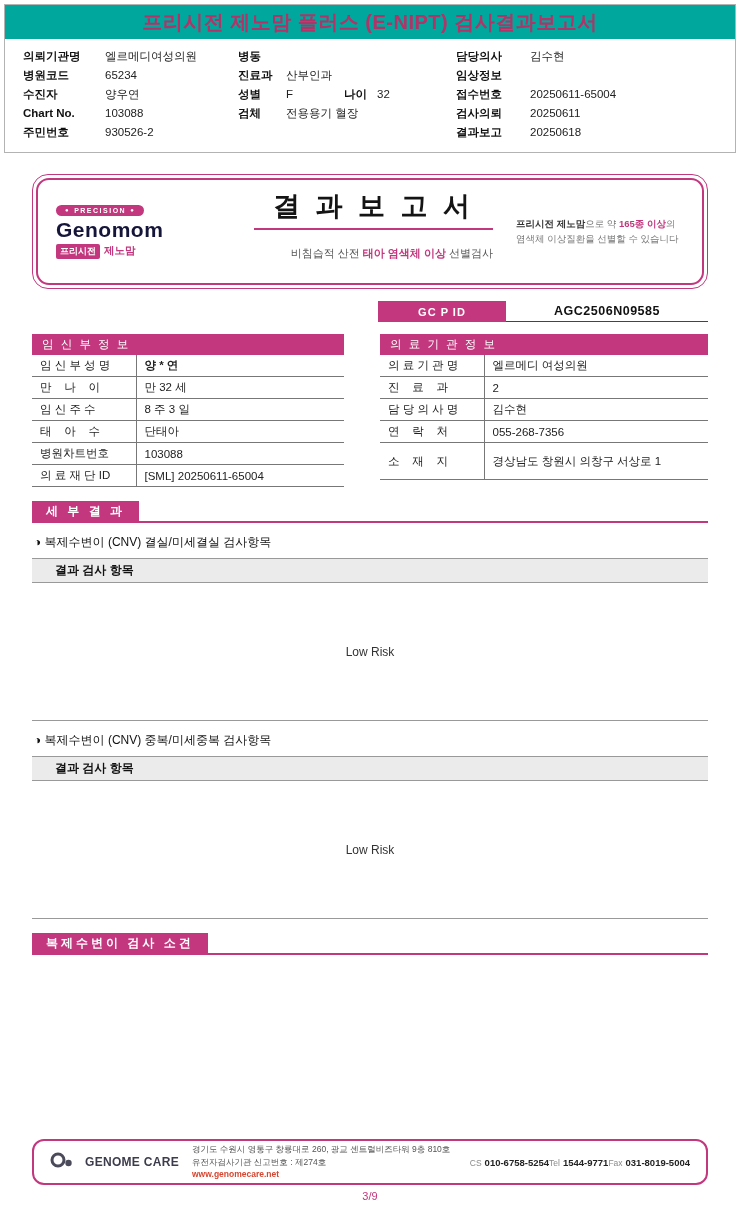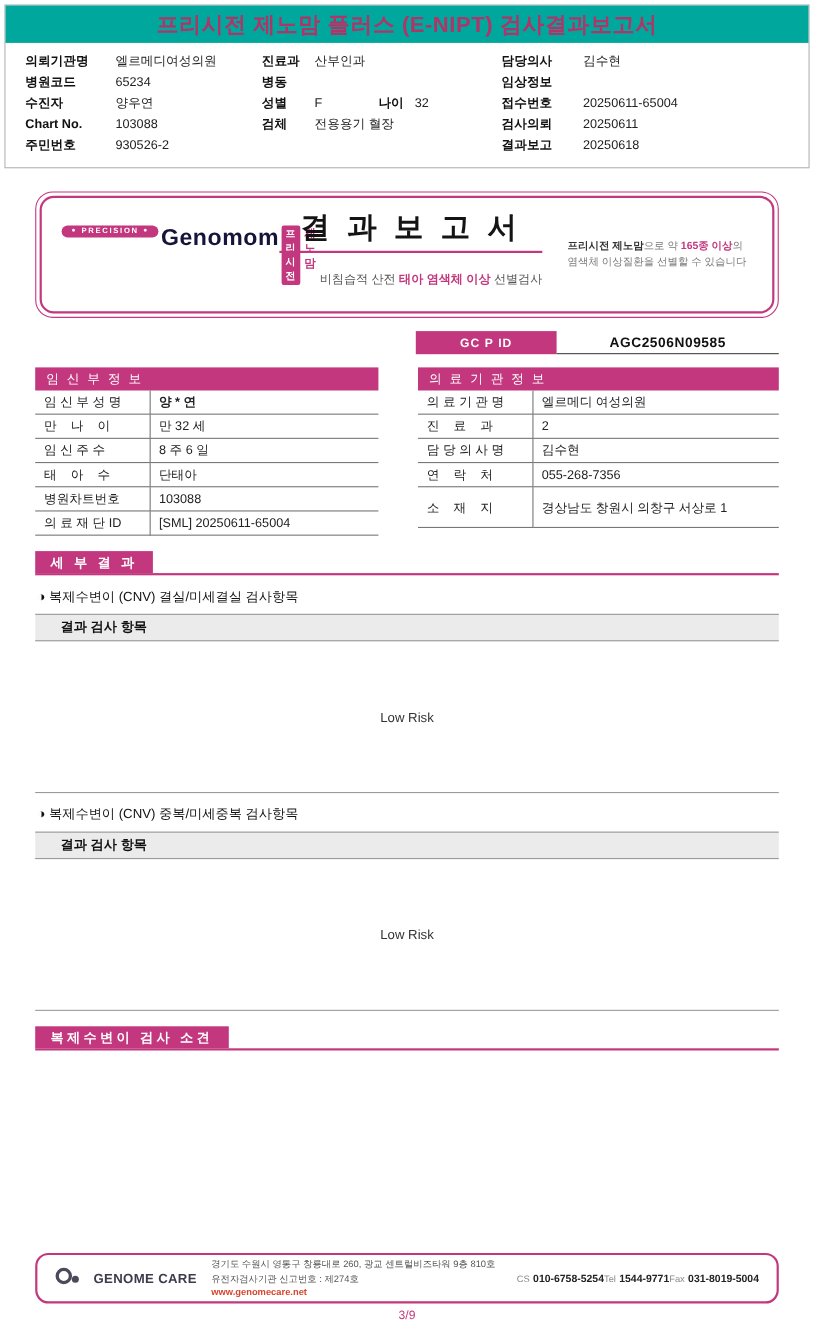--- a/index.html
+++ b/index.html
@@ -31,21 +31,21 @@
   .pcol3 .plabel{width:74px;}
   .pvalue{color:#222;}
   .pvalue.w55{width:58px;}
   .plabel.inlinelbl{width:auto;margin-right:10px;}
 
   
   .report{position:absolute;left:32px;right:32px;top:174px;bottom:6px;display:flex;flex-direction:column;}
 
   .r-header{border:1px solid var(--accent);border-radius:16px;padding:3px;background:#fff;}
   .r-header-inner{border:2px solid var(--accent);border-radius:13px;display:flex;align-items:center;padding:8px 18px;min-height:72px;}
-  .brand{width:175px;display:flex;flex-direction:row;align-items:flex-start;gap:2px;}
+  .brand{width:175px;display:flex;flex-direction:column;align-items:flex-start;gap:2px;}
   .precision-pill{display:inline-flex;align-items:center;gap:4px;background:var(--accent);color:#fff;
     font-size:7px;font-weight:bold;letter-spacing:1.5px;border-radius:8px;padding:2px 9px;}
   .precision-pill .dot{font-size:6px;line-height:1;}
   .genomom{font-size:21px;font-weight:bold;color:#15153a;letter-spacing:.5px;}
   .brand-sub{display:flex;gap:4px;}
   .brand-sub .badge{background:var(--accent);color:#fff;font-size:9px;font-weight:bold;padding:1px 4px;border-radius:2px;}
   .brand-sub .nm{color:var(--accent);font-size:10.5px;font-weight:bold;}
   .r-center{flex:1;text-align:center;}
   .center-wrap{display:inline-block;}
   .r-title{font-size:27px;font-weight:bold;letter-spacing:4px;color:#141414;white-space:pre;}
@@ -123,26 +123,26 @@
         <span class="plabel">Chart No.</span>
         <span class="pvalue">103088</span>
       </div>
       <div class="prow">
         <span class="plabel">주민번호</span>
         <span class="pvalue">930526-2</span>
       </div>
     </div>
     <div class="pcol pcol2">
       <div class="prow">
+        <span class="plabel">병동</span>
+        <span class="pvalue"></span>
+      </div>
+      <div class="prow">
         <span class="plabel">진료과</span>
         <span class="pvalue">산부인과</span>
-      </div>
-      <div class="prow">
-        <span class="plabel">병동</span>
-        <span class="pvalue"></span>
       </div>
       <div class="prow">
         <span class="plabel">성별</span>
         <span class="pvalue w55">F</span>
         <span class="plabel inlinelbl">나이</span>
         <span class="pvalue">32</span>
       </div>
       <div class="prow">
         <span class="plabel">검체</span>
         <span class="pvalue">전용용기 혈장</span>
@@ -220,21 +220,21 @@
             <tr>
               <td class="lbl">임 신 부 성 명</td>
               <td class="bold">양 * 연</td>
             </tr>
         <tr>
               <td class="lbl">만    나    이</td>
               <td>만 32 세</td>
             </tr>
         <tr>
               <td class="lbl">임 신 주 수</td>
-              <td>8 주 6 일</td>
+              <td>8 주 3 일</td>
             </tr>
         <tr>
               <td class="lbl">태    아    수</td>
               <td>단태아</td>
             </tr>
         <tr>
               <td class="lbl">병원차트번호</td>
               <td>103088</td>
             </tr>
         <tr>

